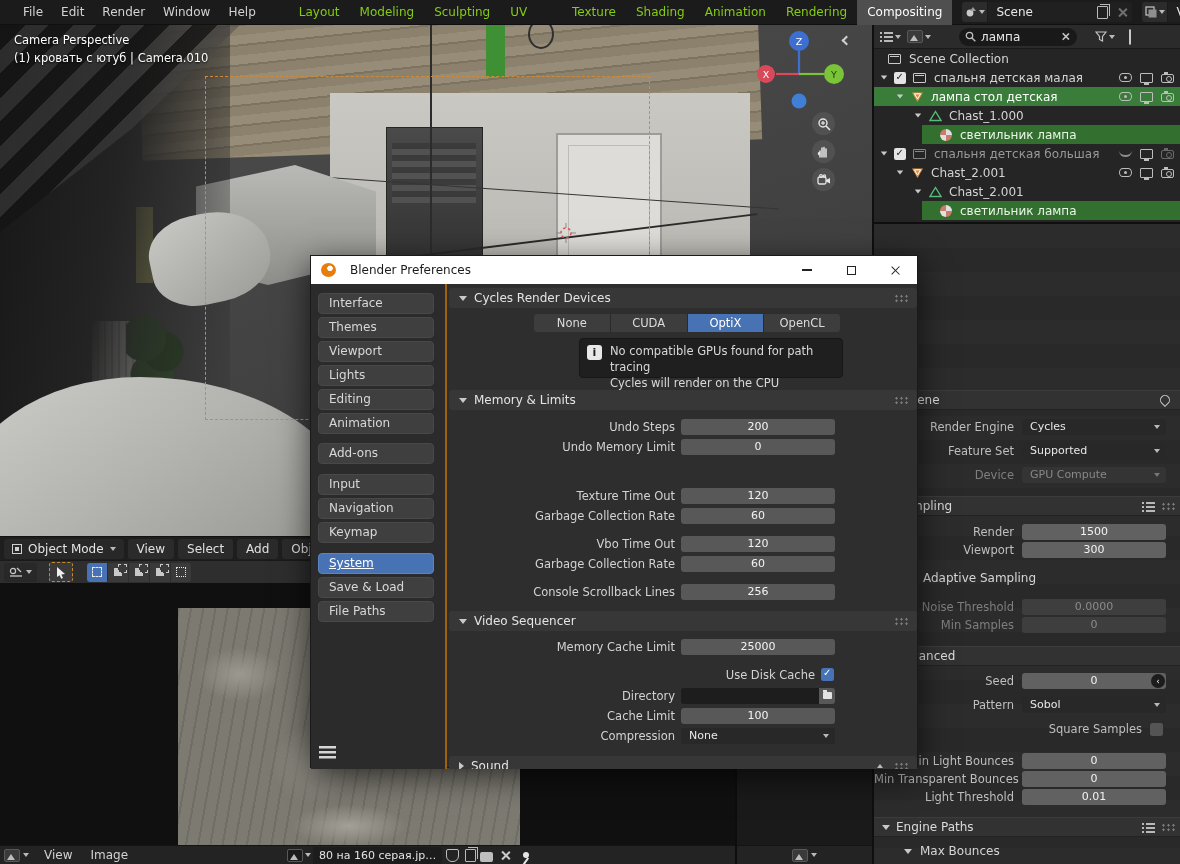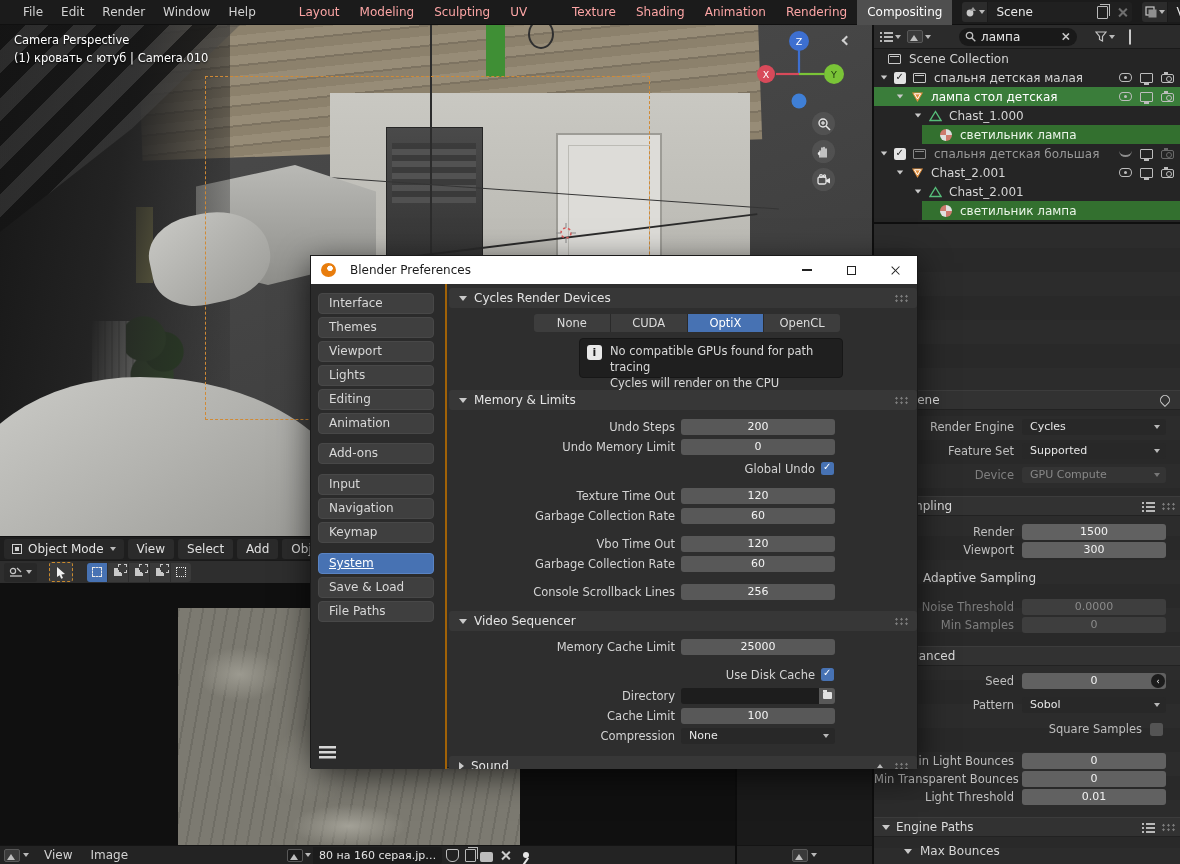--- a/index.html
+++ b/index.html
@@ -7,21 +7,21 @@
   .screen { position:relative; width:1180px; height:864px; background:#1d1d1d; overflow:hidden;
             font-size:12px; color:#d6d6d6; }
 
   
   .topbar { position:absolute; left:0; top:0; width:1180px; height:25px; background:#1b1b1b;
             border-bottom:1px solid #101010; display:flex; align-items:center; }
   .logo { width:18px; height:16px; margin:0 6px 0 8px; border-radius:50%;
           background:radial-gradient(circle at 60% 38%, #fff 0 2.5px, #e87d0d 3px 100%); }
   .tb-menu { padding:0 9px; color:#d2d2d2; line-height:25px; }
   .ws-tabs { display:flex; margin-left:24px; height:25px; }
-  .ws-tab { padding:0 10px; line-height:25px; color:#fca5a5; }
+  .ws-tab { padding:0 10px; line-height:25px; color:#84cc16; }
   .ws-tab.active { background:#4f4f4f; color:#fdfdfd; }
   .tb-widget { display:flex; align-items:center; height:20px; margin-left:10px; }
   .tb-wicon { width:26px; height:20px; background:#2c2c2c; border-radius:3px 0 0 3px;
               display:flex; align-items:center; justify-content:center; gap:2px; border-right:1px solid #1a1a1a;}
   .tb-wfield { height:20px; background:#202020; color:#e8e8e8; padding:0 8px; line-height:20px; }
   .tb-wbtn { width:20px; height:20px; background:#202020; display:flex; align-items:center; justify-content:center; }
   .tb-wbtn.last { border-radius:0 3px 3px 0; }
   .chev { width:0; height:0; border-left:3.5px solid transparent; border-right:3.5px solid transparent;
           border-top:4px solid #b9b9b9; display:inline-block; }
   .chev.up { border-top:none; border-bottom:4px solid #b9b9b9; }
@@ -689,24 +689,20 @@
         <span class="dots" style="margin-left:auto;margin-right:8px"></span>
       </div>
       <div class="pr-row" style="top:134px">
           <span class="pr-label">Undo Steps</span>
           <span class="pr-field">200</span>
         </div>
       <div class="pr-row" style="top:154px">
           <span class="pr-label">Undo Memory Limit</span>
           <span class="pr-field">0</span>
         </div>
-      <div class="pr-row" style="top:176px">
-          <span class="pr-label" style="width:374px">Global Undo</span>
-          <span class="cb on"></span>
-        </div>
       <div class="pr-row" style="top:203px">
           <span class="pr-label">Texture Time Out</span>
           <span class="pr-field">120</span>
         </div>
       <div class="pr-row" style="top:223px">
           <span class="pr-label">Garbage Collection Rate</span>
           <span class="pr-field">60</span>
         </div>
       <div class="pr-row" style="top:251px">
           <span class="pr-label">Vbo Time Out</span>

